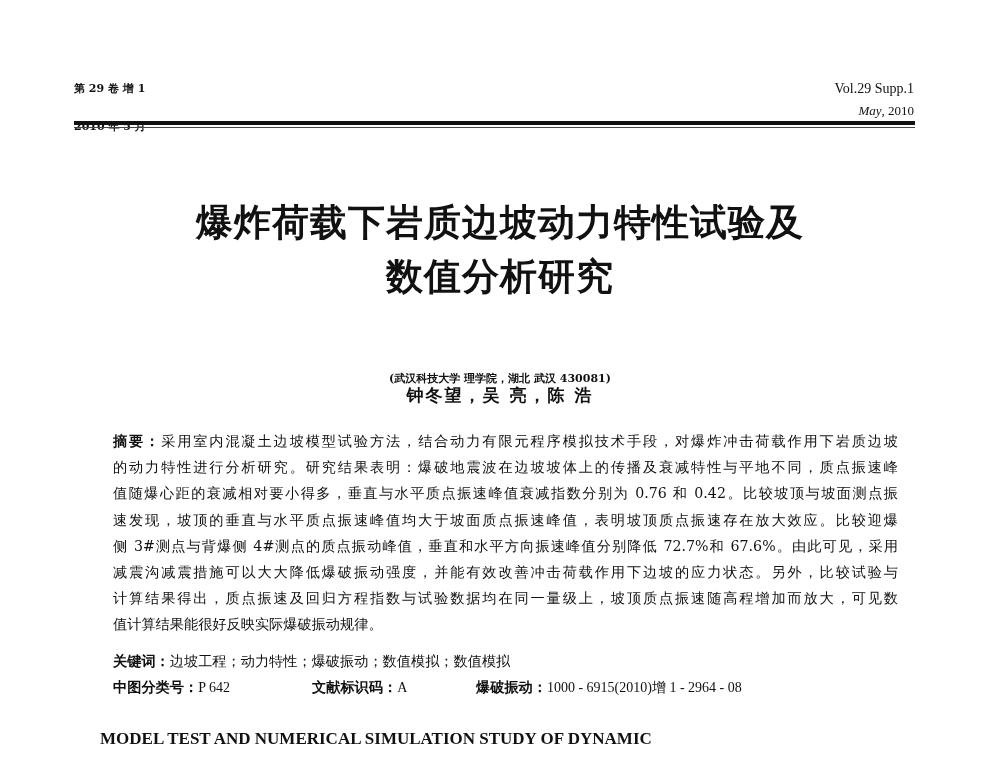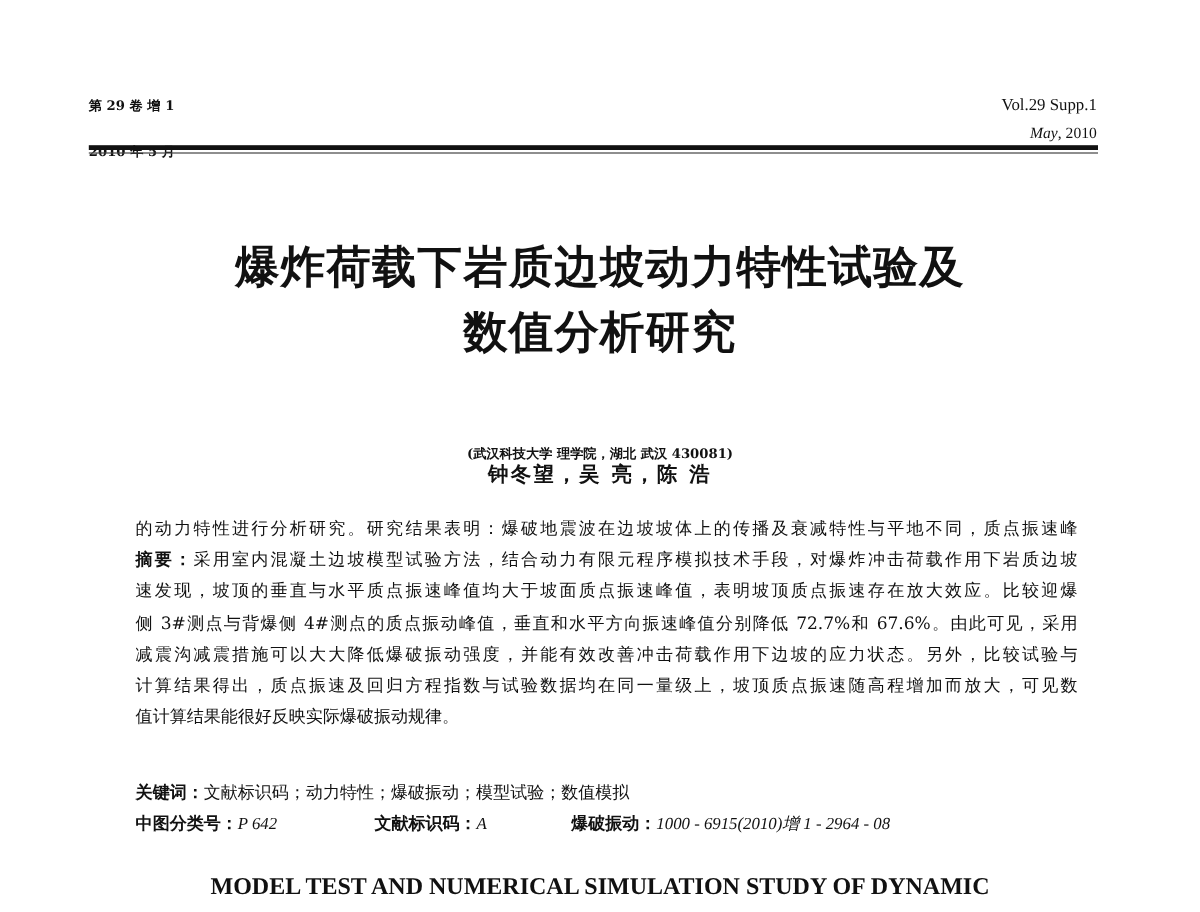--- a/index.html
+++ b/index.html
@@ -32,24 +32,24 @@
 
   
   .abstract { position: absolute; left: 113px; width: 785px; top: 428px; font-size: 14.2px; line-height: 26.2px; text-align: justify; }
   .abstract .line { display: block; white-space: nowrap; text-align-last: justify; text-align: justify; }
   .abstract .line.last { text-align-last: left; }
   .lbl { font-family: "DejaVu Sans", sans-serif; font-weight: bold; }
 
   .keywords { position: absolute; left: 113px; top: 650px; font-size: 14.2px; line-height: 22px; white-space: nowrap; }
   .classif { position: absolute; left: 113px; top: 676px; font-size: 14.2px; line-height: 22px; white-space: nowrap; width: 790px; }
   .classif .seg { position: absolute; top: 0; white-space: nowrap; }
-  .classif .num { font-family: "Liberation Serif", serif; font-size: 14px; font-style: italic; }
+  .classif .num { font-family: "Liberation Serif", serif; font-size: 14px; }
 
-  .en-title { position: absolute; left: 100px; width: 800px; top: 724px; text-align: center;
-              font-family: "Liberation Serif", serif; font-weight: bold; font-size: 20px; line-height: 30px; letter-spacing: 0px; }
+  .en-title { position: absolute; left: 100px; width: 800px; top: 724px; text-align: left;
+              font-family: "Liberation Serif", serif; font-weight: bold; font-size: 17px; line-height: 30px; letter-spacing: 0px; }
 </style>
 </head>
 <body>
 
 <div class="page">
 
   <div class="hdr-left">
     <div>第 29 卷  增 1</div>
     <div class="l2">2010 年 5 月</div>
   </div>
@@ -65,31 +65,32 @@
 
   <div class="title">
     <div>爆炸荷载下岩质边坡动力特性试验及</div>
     <div>数值分析研究</div>
   </div>
 
   <div class="authors">钟冬望，吴  亮，陈  浩</div>
   <div class="affil">(武汉科技大学 理学院，湖北 武汉   430081)</div>
 
   <div class="abstract">
+    <span class="line"><span class="lbl">摘要：</span><span>采用室内混凝土边坡模型试验方法，结合动力有限元程序模拟技术手段，对爆炸冲击荷载作用下岩质边坡</span></span>
     <span class="line">的动力特性进行分析研究。研究结果表明：爆破地震波在边坡坡体上的传播及衰减特性与平地不同，质点振速峰</span>
-    <span class="line"><span class="lbl">摘要：</span><span>采用室内混凝土边坡模型试验方法，结合动力有限元程序模拟技术手段，对爆炸冲击荷载作用下岩质边坡</span></span>
+    <span class="line">值随爆心距的衰减相对要小得多，垂直与水平质点振速峰值衰减指数分别为 0.76 和 0.42。比较坡顶与坡面测点振</span>
     <span class="line">速发现，坡顶的垂直与水平质点振速峰值均大于坡面质点振速峰值，表明坡顶质点振速存在放大效应。比较迎爆</span>
     <span class="line">侧 3#测点与背爆侧 4#测点的质点振动峰值，垂直和水平方向振速峰值分别降低 72.7%和 67.6%。由此可见，采用</span>
     <span class="line">减震沟减震措施可以大大降低爆破振动强度，并能有效改善冲击荷载作用下边坡的应力状态。另外，比较试验与</span>
     <span class="line">计算结果得出，质点振速及回归方程指数与试验数据均在同一量级上，坡顶质点振速随高程增加而放大，可见数</span>
     <span class="line last">值计算结果能很好反映实际爆破振动规律。</span>
   </div>
 
   <div class="keywords">
-    <span class="lbl">关键词：</span><span>文献标识码；动力特性；爆破振动；模型试验；数值模拟</span>
+    <span class="lbl">关键词：</span><span>边坡工程；动力特性；爆破振动；数值模拟；数值模拟</span>
   </div>
 
   <div class="classif">
     <span class="seg" style="left:0"><span class="lbl">中图分类号：</span><span class="num">P 642</span></span>
     <span class="seg" style="left:199px"><span class="lbl">文献标识码：</span><span class="num">A</span></span>
     <span class="seg" style="left:363px"><span class="lbl">爆破振动：</span><span class="num">1000 - 6915(2010)增 1 - 2964 - 08</span></span>
   </div>
 
   <div class="en-title">MODEL TEST AND NUMERICAL SIMULATION STUDY OF DYNAMIC</div>
 

